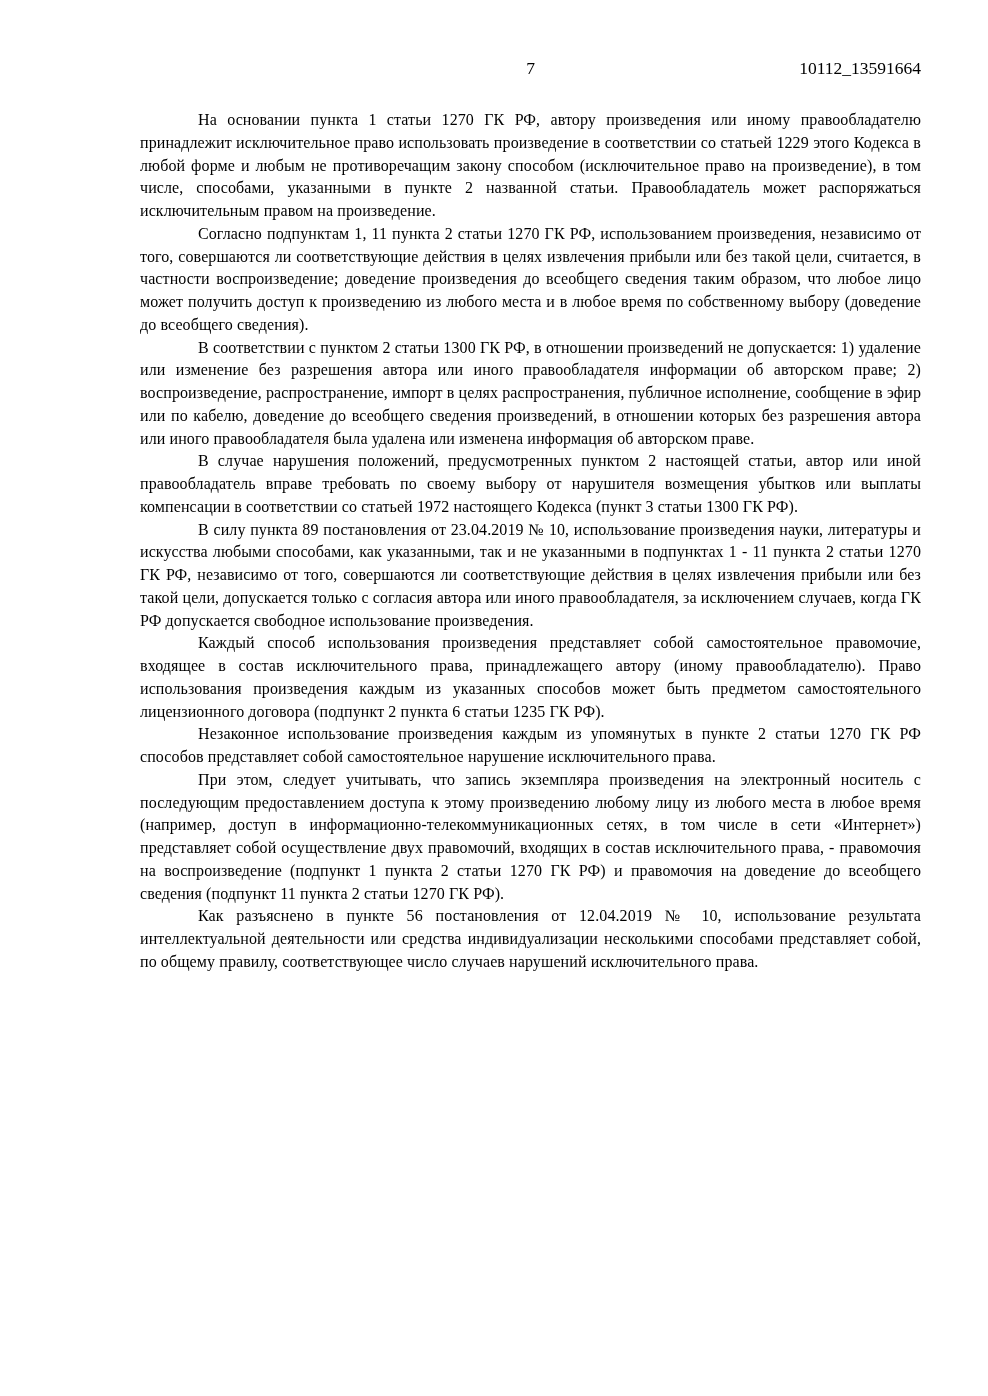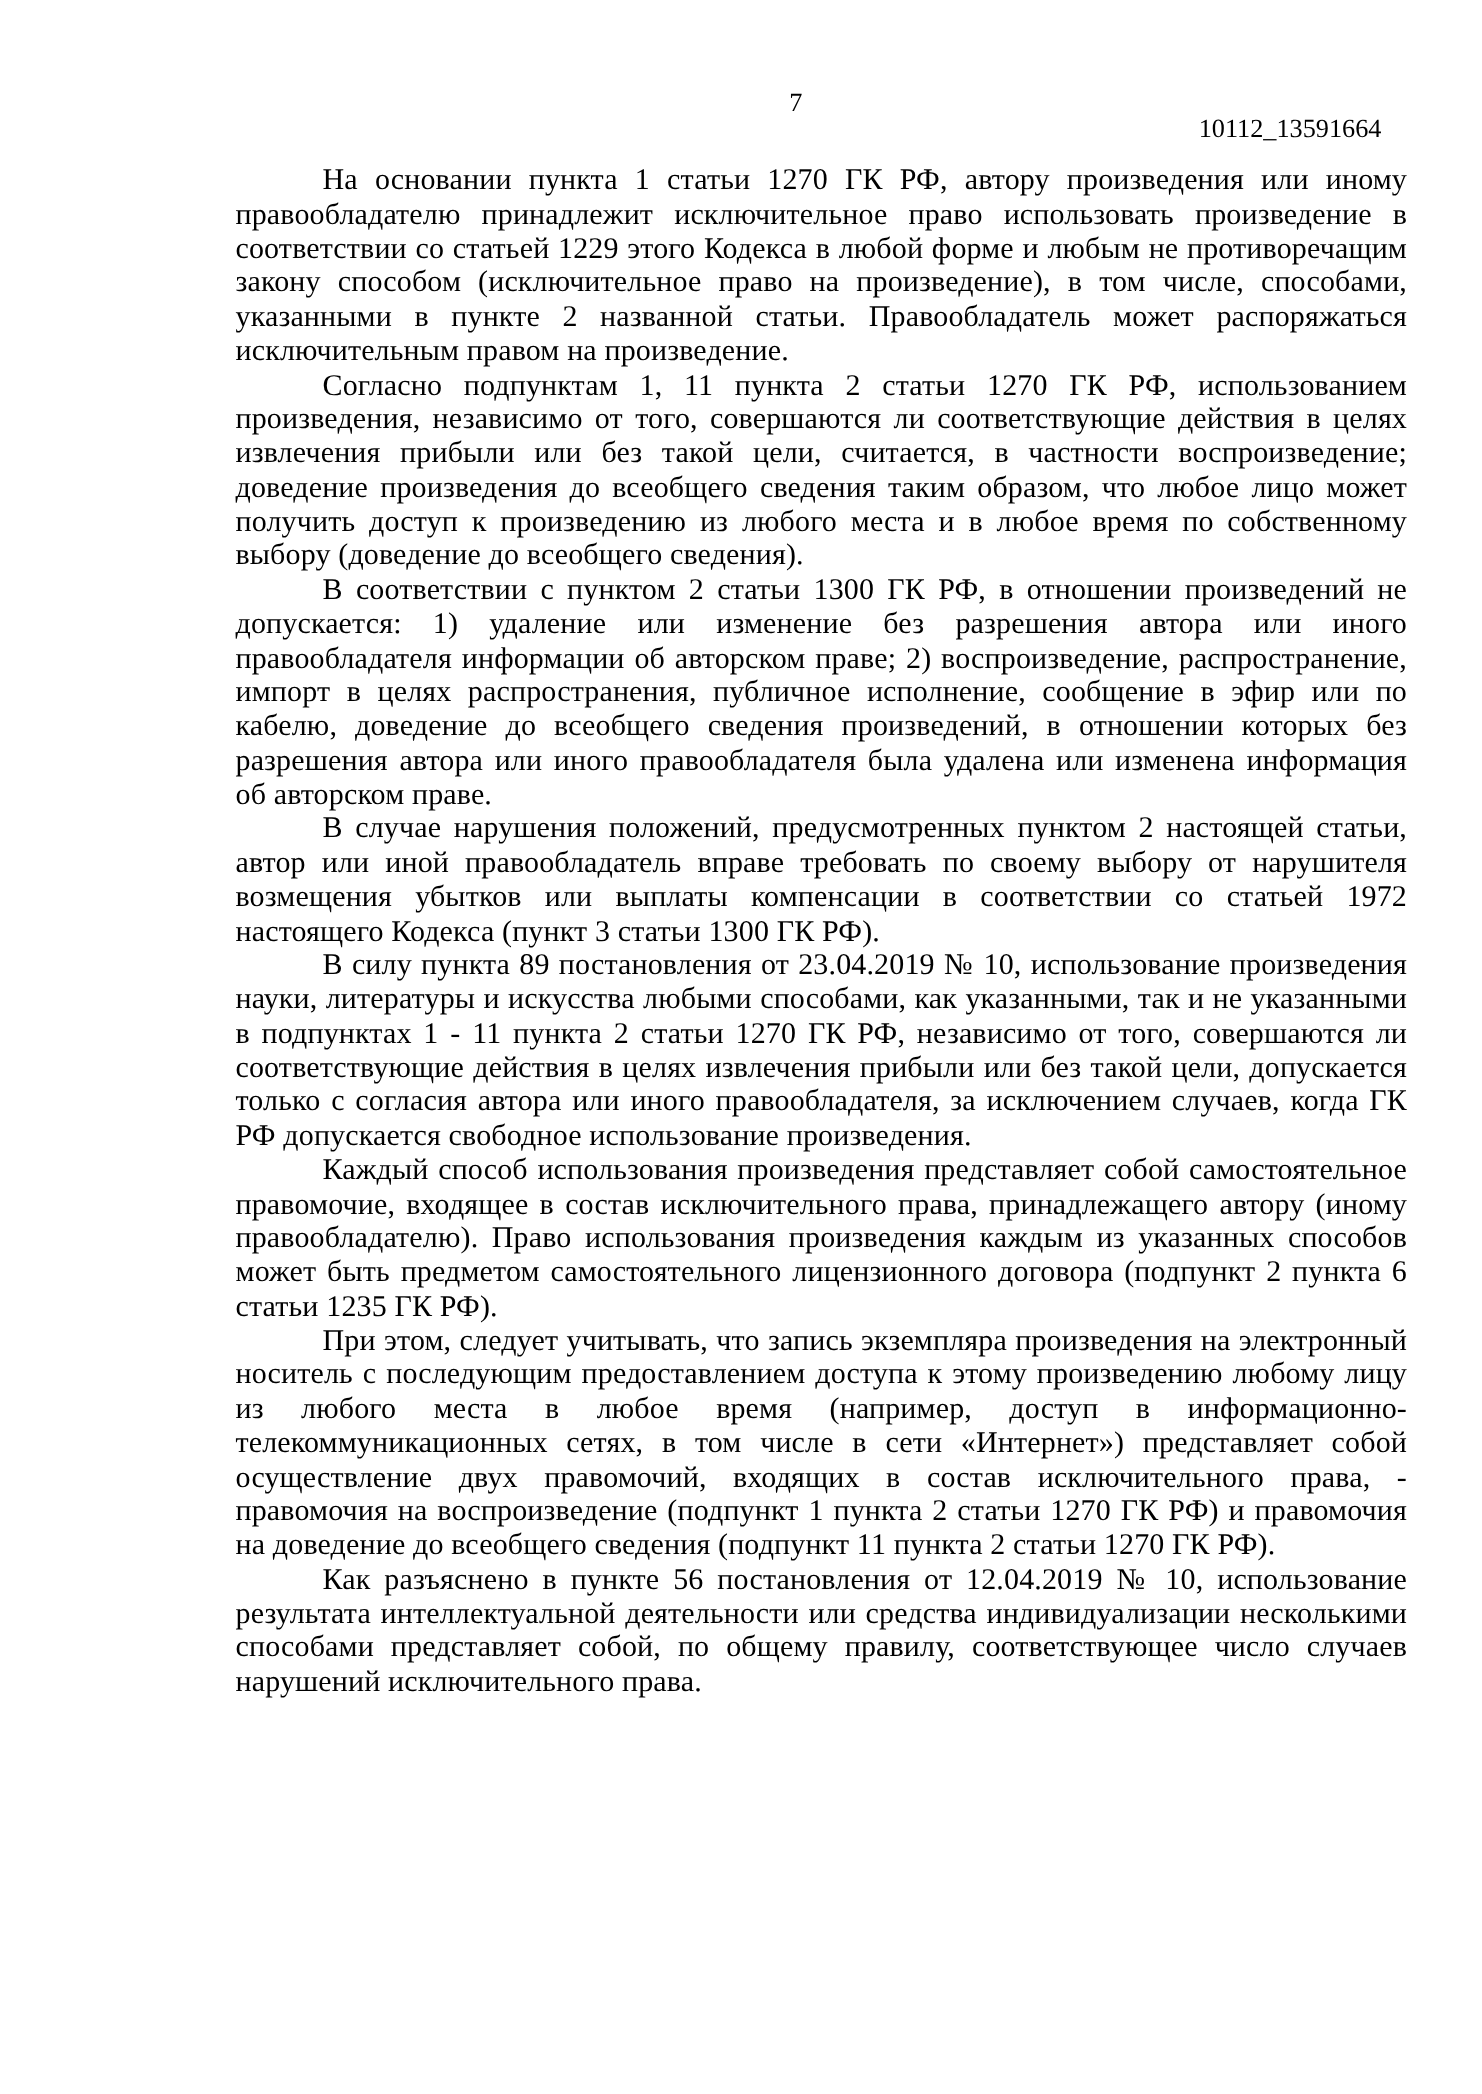--- a/index.html
+++ b/index.html
@@ -30,29 +30,28 @@
     left: 0;
     right: 0;
     top: 0;
     text-align: center;
   }
   .doc-id {
     position: absolute;
     right: 0;
     top: 0;
     text-align: right;
-    margin-top: 17px;
   }
   .content {
     position: absolute;
     top: 109px;
-    left: 157px;
+    left: 140px;
     width: 781px;
     text-align: justify;
-    font-size: 20px;
+    font-size: 16px;
     line-height: 22.75px;
     letter-spacing: 0.1px;
   }
   .content p {
     margin: 0;
     padding: 0;
     text-indent: 58px;
   }
 </style>
 </head>
@@ -63,16 +62,17 @@
     <span class="page-num">7</span>
     <span class="doc-id">10112_13591664</span>
   </div>
   <div class="content">
     <p>На основании пункта 1 статьи 1270 ГК РФ, автору произведения или иному правообладателю принадлежит исключительное право использовать произведение в соответствии со статьей 1229 этого Кодекса в любой форме и любым не противоречащим закону способом (исключительное право на произведение), в том числе, способами, указанными в пункте 2 названной статьи. Правообладатель может распоряжаться исключительным правом на произведение.</p>
     <p>Согласно подпунктам 1, 11 пункта 2 статьи 1270 ГК РФ, использованием произведения, независимо от того, совершаются ли соответствующие действия в целях извлечения прибыли или без такой цели, считается, в частности воспроизведение; доведение произведения до всеобщего сведения таким образом, что любое лицо может получить доступ к произведению из любого места и в любое время по собственному выбору (доведение до всеобщего сведения).</p>
     <p>В соответствии с пунктом 2 статьи 1300 ГК РФ, в отношении произведений не допускается: 1) удаление или изменение без разрешения автора или иного правообладателя информации об авторском праве; 2) воспроизведение, распространение, импорт в целях распространения, публичное исполнение, сообщение в эфир или по кабелю, доведение до всеобщего сведения произведений, в отношении которых без разрешения автора или иного правообладателя была удалена или изменена информация об авторском праве.</p>
     <p>В случае нарушения положений, предусмотренных пунктом 2 настоящей статьи, автор или иной правообладатель вправе требовать по своему выбору от нарушителя возмещения убытков или выплаты компенсации в соответствии со статьей 1972 настоящего Кодекса (пункт 3 статьи 1300 ГК РФ).</p>
     <p>В силу пункта 89 постановления от 23.04.2019 № 10, использование произведения науки, литературы и искусства любыми способами, как указанными, так и не указанными в подпунктах 1 - 11 пункта 2 статьи 1270 ГК РФ, независимо от того, совершаются ли соответствующие действия в целях извлечения прибыли или без такой цели, допускается только с согласия автора или иного правообладателя, за исключением случаев, когда ГК РФ допускается свободное использование произведения.</p>
     <p>Каждый способ использования произведения представляет собой самостоятельное правомочие, входящее в состав исключительного права, принадлежащего автору (иному правообладателю). Право использования произведения каждым из указанных способов может быть предметом самостоятельного лицензионного договора (подпункт 2 пункта 6 статьи 1235 ГК РФ).</p>
+    <p>Незаконное использование произведения каждым из упомянутых в пункте 2 статьи 1270 ГК РФ способов представляет собой самостоятельное нарушение исключительного права.</p>
     <p>При этом, следует учитывать, что запись экземпляра произведения на электронный носитель с последующим предоставлением доступа к этому произведению любому лицу из любого места в любое время (например, доступ в информационно-телекоммуникационных сетях, в том числе в сети «Интернет») представляет собой осуществление двух правомочий, входящих в состав исключительного права, - правомочия на воспроизведение (подпункт 1 пункта 2 статьи 1270 ГК РФ) и правомочия на доведение до всеобщего сведения (подпункт 11 пункта 2 статьи 1270 ГК РФ).</p>
     <p>Как разъяснено в пункте 56 постановления от 12.04.2019 № 10, использование результата интеллектуальной деятельности или средства индивидуализации несколькими способами представляет собой, по общему правилу, соответствующее число случаев нарушений исключительного права.</p>
   </div>
 </div>
 
 </body></html>

